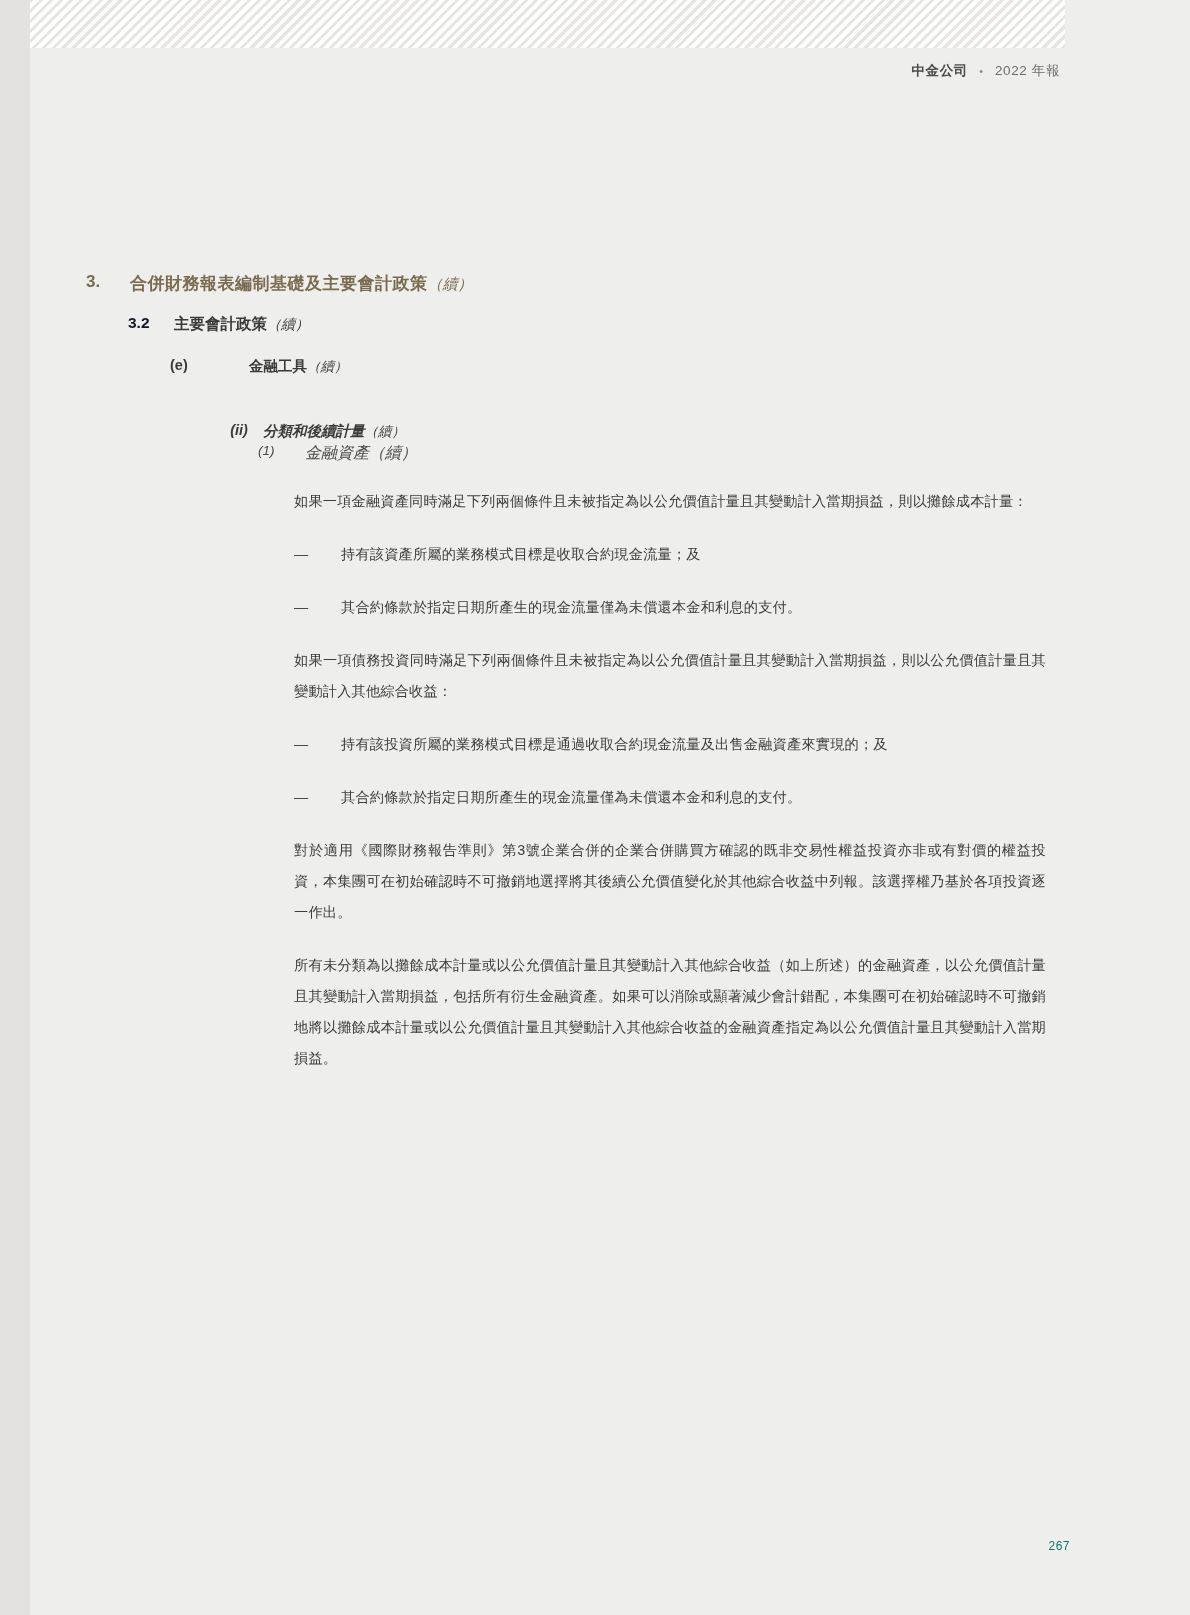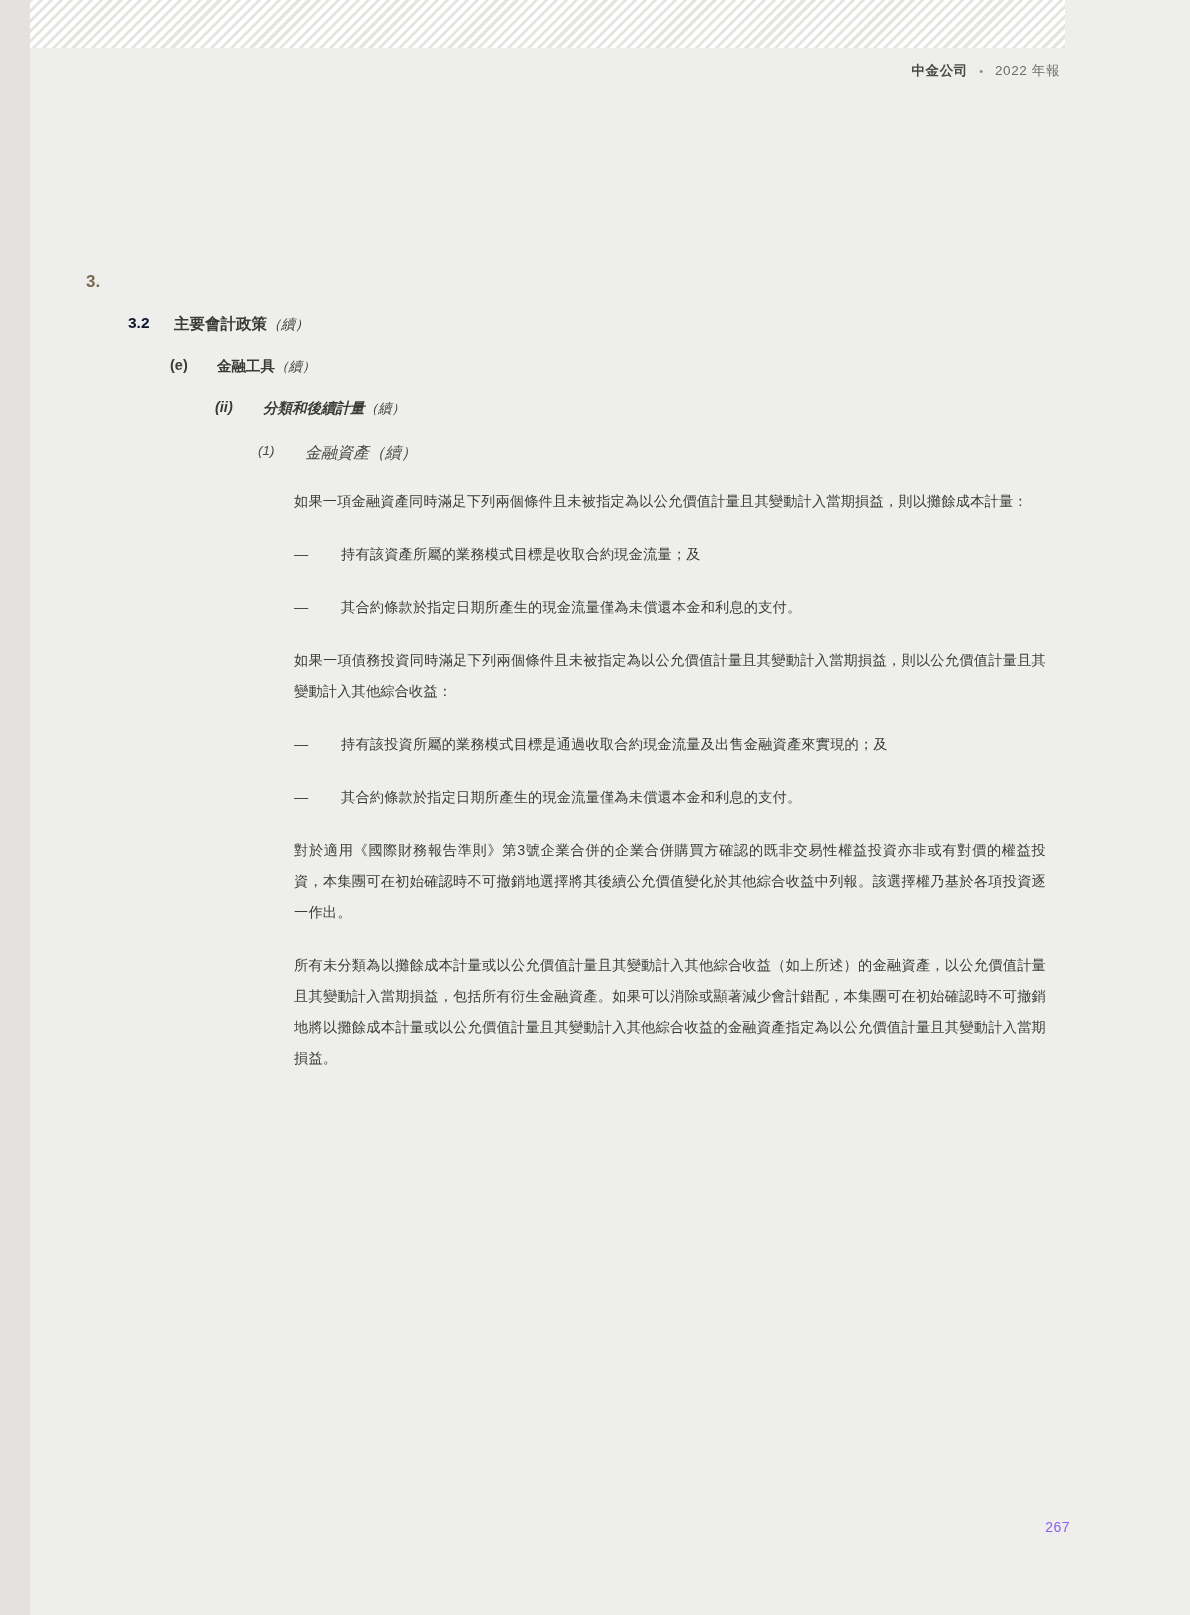--- a/index.html
+++ b/index.html
@@ -98,28 +98,29 @@
   .h3-row {
     position: absolute;
     left: 170px; top: 357px;
     width: 900px;
   }
   .h3-num {
     flex: 0 0 47px;
     font-size: 14.5px;
     font-weight: bold;
   }
-  .h3-text { font-size: 14.5px; font-weight: bold; }
+  .h3-text { font-size: 14.5px; font-weight: bold; margin-left: 32px; }
   .h3-text .cont { font-weight: normal; font-style: italic; font-size: 13.5px; }
 
   
   .h4-row {
     position: absolute;
-    left: 215px; top: 399px;
+    left: 215px; top: 422px;
     width: 860px;
+    text-align: center;
   }
   .h4-num {
     flex: 0 0 48px;
     font-size: 14.5px;
     font-weight: bold;
     font-style: italic;
   }
   .h4-text { font-size: 14.5px; font-weight: bold; font-style: italic; }
   .h4-text .cont { font-weight: normal; font-size: 13.5px; }
 
@@ -167,41 +168,44 @@
   }
   .dash-text {
     flex: 1 1 auto;
     text-align: justify;
   }
 
   
   .page-number {
     position: absolute;
     right: 120px;
-    bottom: 80px;
-    font-size: 14px;
-    color: #8b5cf6;
+    bottom: 62px;
+    font-size: 12px;
+    color: #0f766e;
     letter-spacing: 0.5px;
   }
 </style>
 </head>
 <body>
 
 <div class="left-edge"></div>
 <div class="hatch-band"></div>
 <div class="hatch-right-gap"></div>
 
 <div class="running-header">
   <span class="company">中金公司</span>
   <span class="bullet">•</span>
   <span class="year">2022 年報</span>
 </div>
 
 <div class="row h1-row">
   <div class="h1-num">3.</div>
+  <div class="h1-text">
+    <span>合併財務報表編制基礎及主要會計政策</span><span class="cont">（續）</span>
+  </div>
 </div>
 
 <div class="row h2-row">
   <div class="h2-num">3.2</div>
   <div class="h2-text">
     <span>主要會計政策</span><span class="cont">（續）</span>
   </div>
 </div>
 
 <div class="row h3-row">

